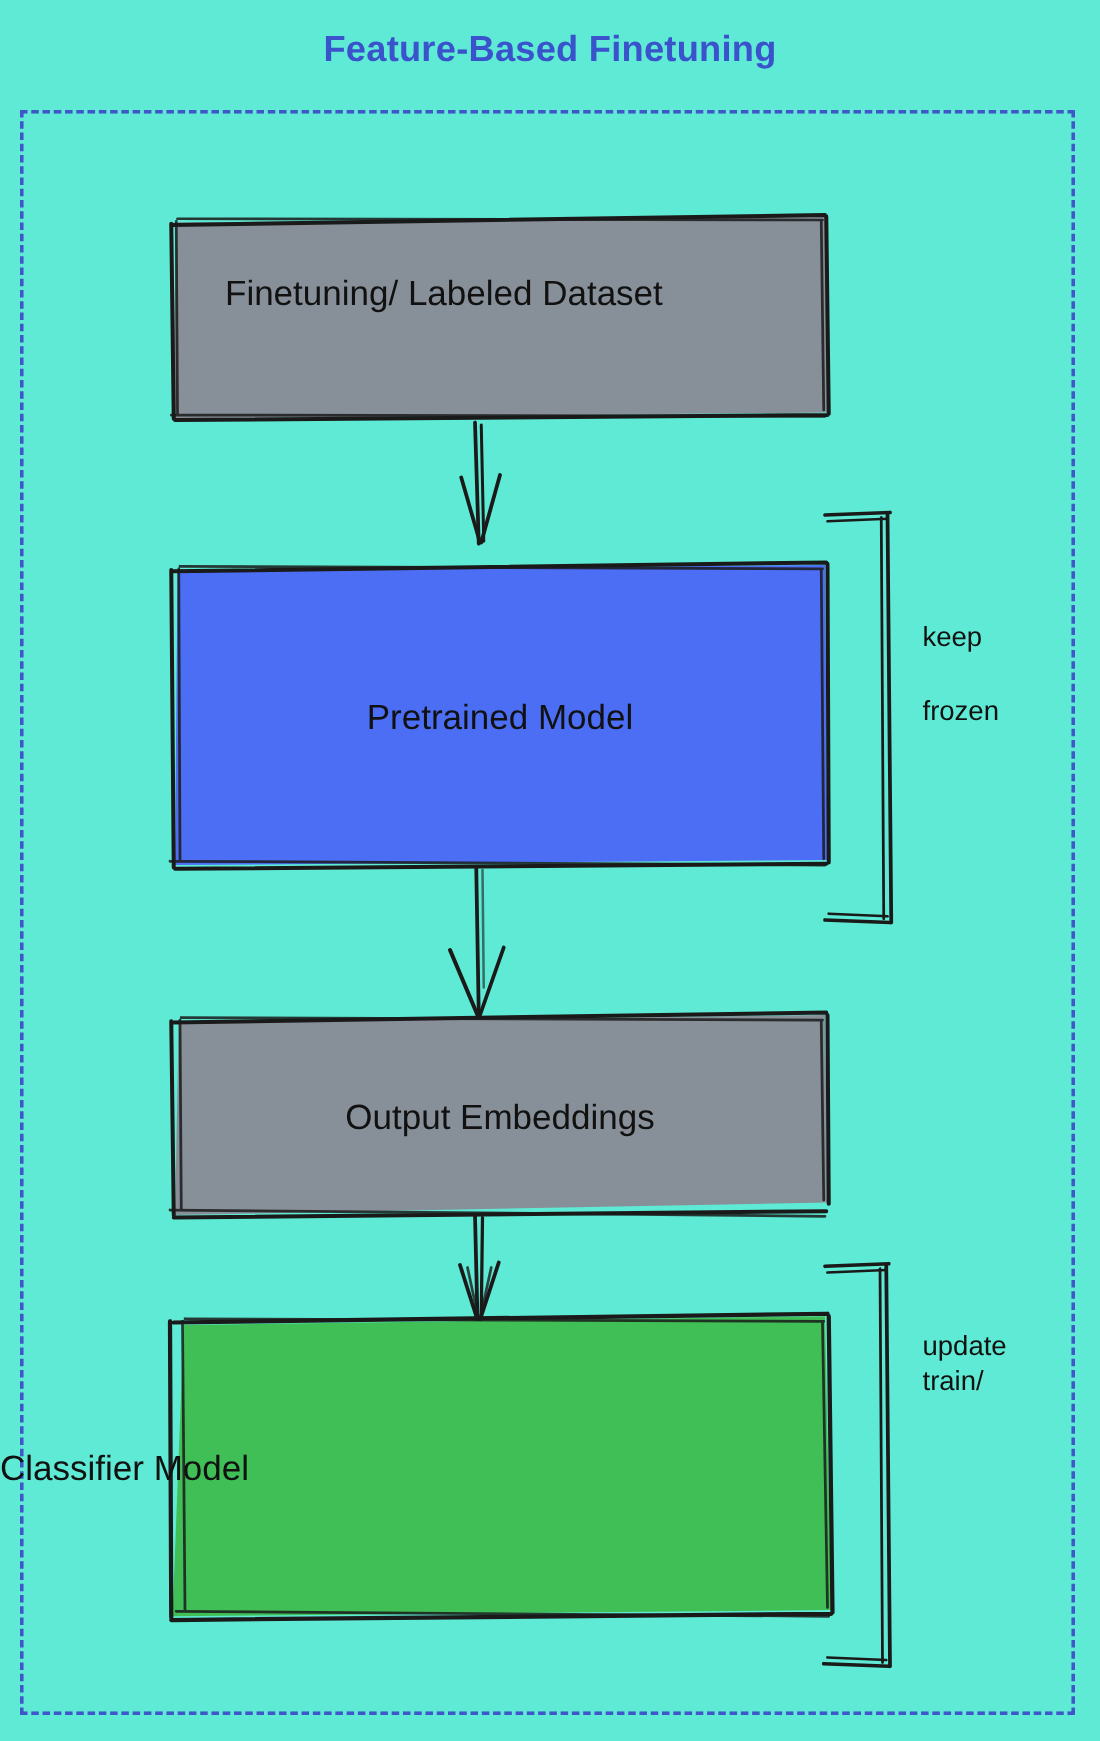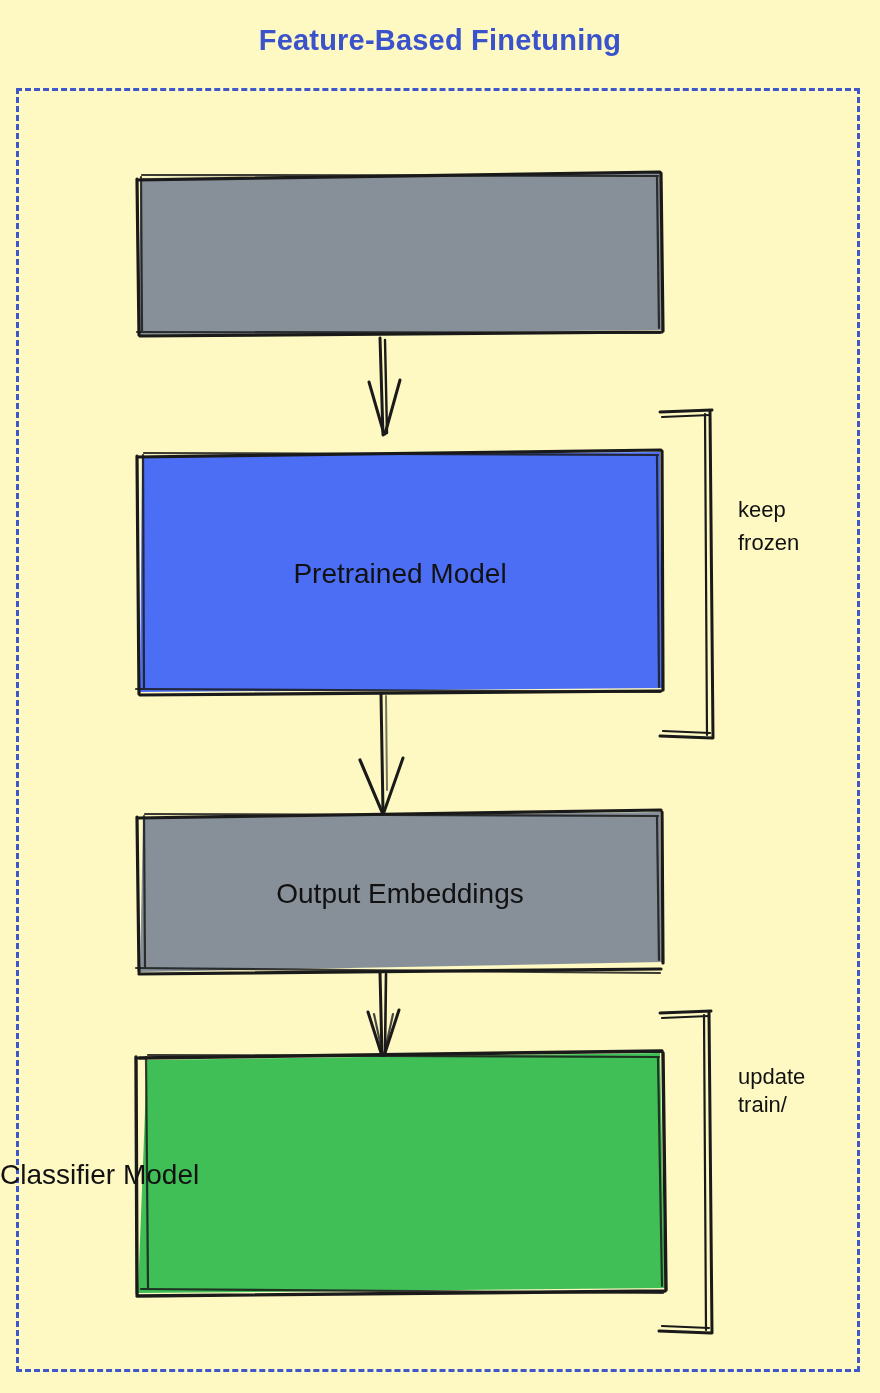--- a/index.html
+++ b/index.html
@@ -7,21 +7,21 @@
     padding: 0;
     background: #ffffff;
   }
   body {
     font-family: "Liberation Sans", sans-serif;
   }
   #canvas {
     position: relative;
     width: 880px;
     height: 1393px;
-    background: #fef9c3;
+    background: #5eead4;
     overflow: hidden;
   }
   
   .diagram-title {
     position: absolute;
     left: 0;
     top: 24px;
     width: 880px;
     text-align: center;
     font-size: 29px;
@@ -142,26 +142,27 @@
       <path d="M660,1013 L711,1011" fill="none" stroke="#1a1a1a" stroke-width="3" stroke-linecap="round"></path>
       <path d="M662,1018 L709,1016" fill="none" stroke="#1a1a1a" stroke-width="2.2" stroke-linecap="round"></path>
       <path d="M709,1012 L712,1333" fill="none" stroke="#1a1a1a" stroke-width="3" stroke-linecap="round"></path>
       <path d="M704,1015 L706,1330" fill="none" stroke="#1a1a1a" stroke-width="2.2" stroke-linecap="round"></path>
       <path d="M659,1331 L711,1333" fill="none" stroke="#1a1a1a" stroke-width="3" stroke-linecap="round"></path>
       <path d="M662,1326 L709,1328" fill="none" stroke="#1a1a1a" stroke-width="2.2" stroke-linecap="round"></path>
     </g>
 
   </svg>
 
+  <div class="node-label" style="left:180px; top:219px;">Finetuning/ Labeled Dataset</div>
 
   <div class="node-label" style="left:0; top:558px; width:800px; text-align:center;">Pretrained Model</div>
 
   <div class="node-label" style="left:0; top:878px; width:800px; text-align:center;">Output Embeddings</div>
 
   <div class="node-label" style="left:0; top:1159px; width:800px; text-align:left;">Classifier Model</div>
 
   <div class="bracket-label" style="left:738px; top:497px;">keep</div>
-  <div class="bracket-label" style="left:738px; top:530px;">frozen</div>
+  <div class="bracket-label" style="left:738px; top:556px;">frozen</div>
 
   <div class="bracket-label" style="left:738px; top:1092px;">train/</div>
   <div class="bracket-label" style="left:738px; top:1064px;">update</div>
 
 </div>
 
 </body></html>

